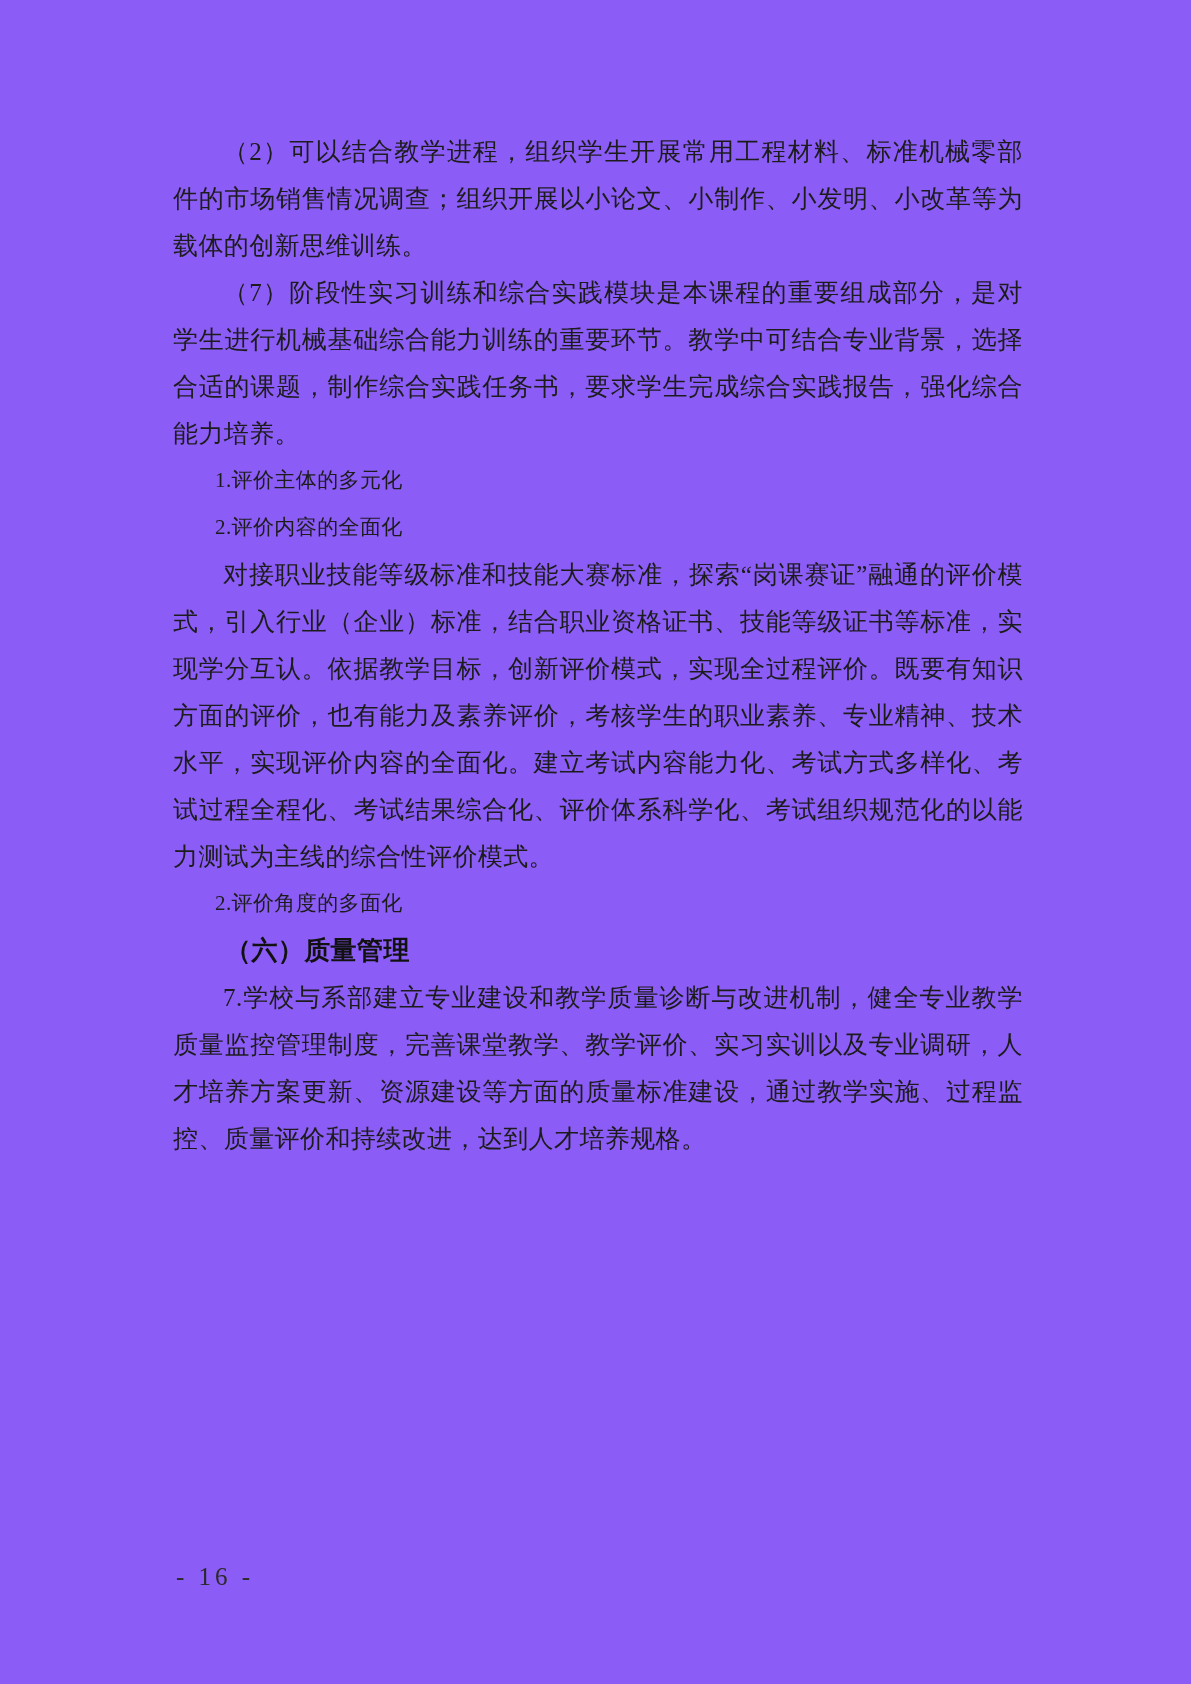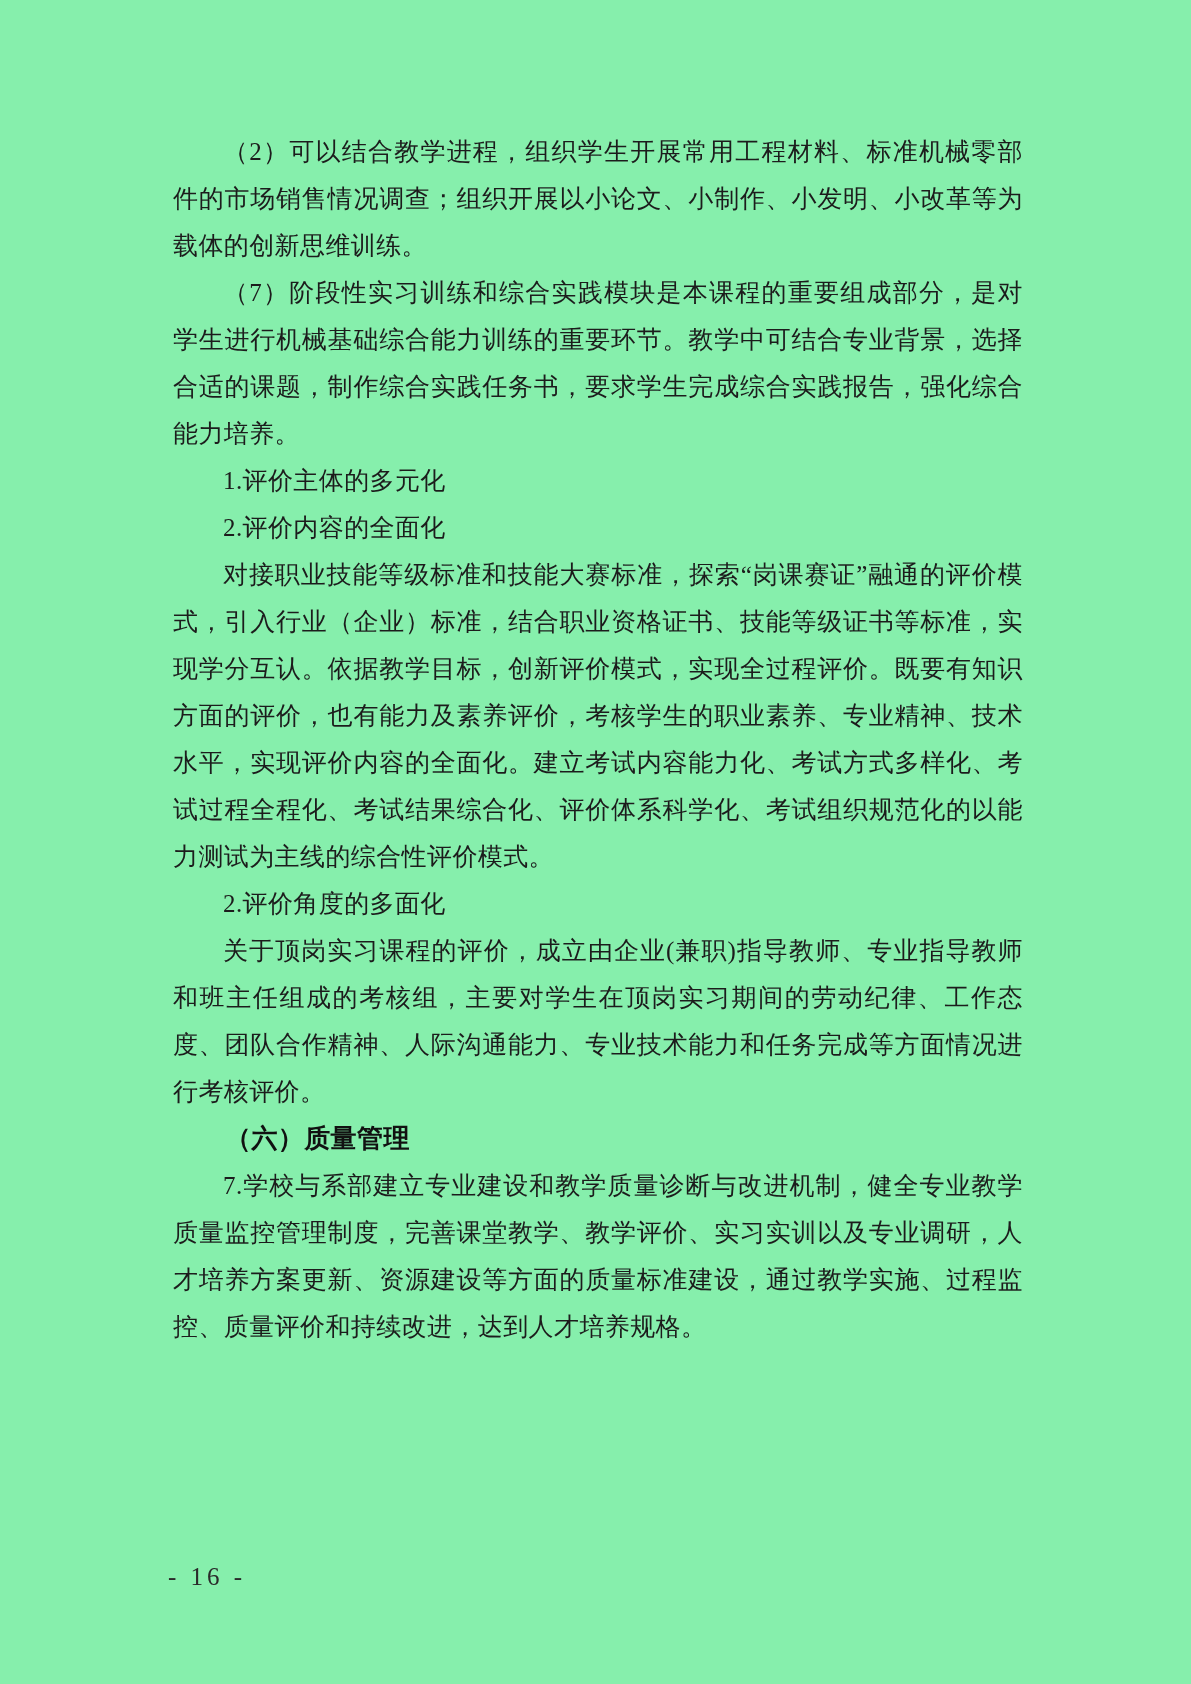--- a/index.html
+++ b/index.html
@@ -5,21 +5,21 @@
   * { box-sizing: border-box; }
   html, body {
     margin: 0;
     padding: 0;
     background: #ffffff;
   }
   .page {
     position: relative;
     width: 1191px;
     height: 1684px;
-    background: #86efac;
+    background: #8b5cf6;
     font-family: "Liberation Serif", "DejaVu Serif", serif;
     color: #1c1c1c;
     overflow: hidden;
   }
   .content {
     position: absolute;
     left: 173px;
     top: 128px;
     width: 850px;
   }
@@ -37,46 +37,45 @@
     margin: 0;
     font-size: 26px;
     line-height: 47px;
     letter-spacing: 0.4px;
     text-indent: 2em;
     font-weight: bold;
     color: #111111;
   }
   .subheading {
     margin: 0;
-    font-size: 25px;
+    font-size: 21px;
     line-height: 47px;
     letter-spacing: 0.4px;
     text-indent: 2em;
     color: #1c1c1c;
   }
   .page-number {
     position: absolute;
-    left: 168px;
+    left: 176px;
     top: 1562px;
     font-size: 25px;
     line-height: 30px;
     letter-spacing: 4px;
     color: #2a2a2a;
     font-family: "Liberation Serif", "DejaVu Serif", serif;
   }
 </style>
 </head>
 <body>
 
 <div class="page">
   <div class="content">
     <p class="para">（2）可以结合教学进程，组织学生开展常用工程材料、标准机械零部件的市场销售情况调查；组织开展以小论文、小制作、小发明、小改革等为载体的创新思维训练。</p>
     <p class="para">（7）阶段性实习训练和综合实践模块是本课程的重要组成部分，是对学生进行机械基础综合能力训练的重要环节。教学中可结合专业背景，选择合适的课题，制作综合实践任务书，要求学生完成综合实践报告，强化综合能力培养。</p>
     <p class="subheading">1.评价主体的多元化</p>
     <p class="subheading">2.评价内容的全面化</p>
     <p class="para">对接职业技能等级标准和技能大赛标准，探索“岗课赛证”融通的评价模式，引入行业（企业）标准，结合职业资格证书、技能等级证书等标准，实现学分互认。依据教学目标，创新评价模式，实现全过程评价。既要有知识方面的评价，也有能力及素养评价，考核学生的职业素养、专业精神、技术水平，实现评价内容的全面化。建立考试内容能力化、考试方式多样化、考试过程全程化、考试结果综合化、评价体系科学化、考试组织规范化的以能力测试为主线的综合性评价模式。</p>
     <p class="subheading">2.评价角度的多面化</p>
-    <p class="para">关于顶岗实习课程的评价，成立由企业(兼职)指导教师、专业指导教师和班主任组成的考核组，主要对学生在顶岗实习期间的劳动纪律、工作态度、团队合作精神、人际沟通能力、专业技术能力和任务完成等方面情况进行考核评价。</p>
     <p class="heading">（六）质量管理</p>
     <p class="para">7.学校与系部建立专业建设和教学质量诊断与改进机制，健全专业教学质量监控管理制度，完善课堂教学、教学评价、实习实训以及专业调研，人才培养方案更新、资源建设等方面的质量标准建设，通过教学实施、过程监控、质量评价和持续改进，达到人才培养规格。</p>
   </div>
   <div class="page-number">- 16 -</div>
 </div>
 
 </body></html>

